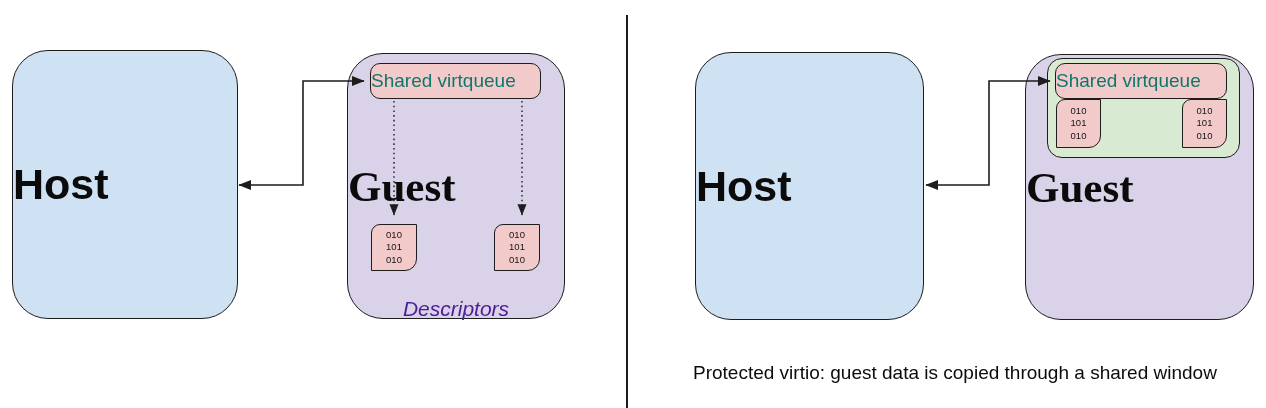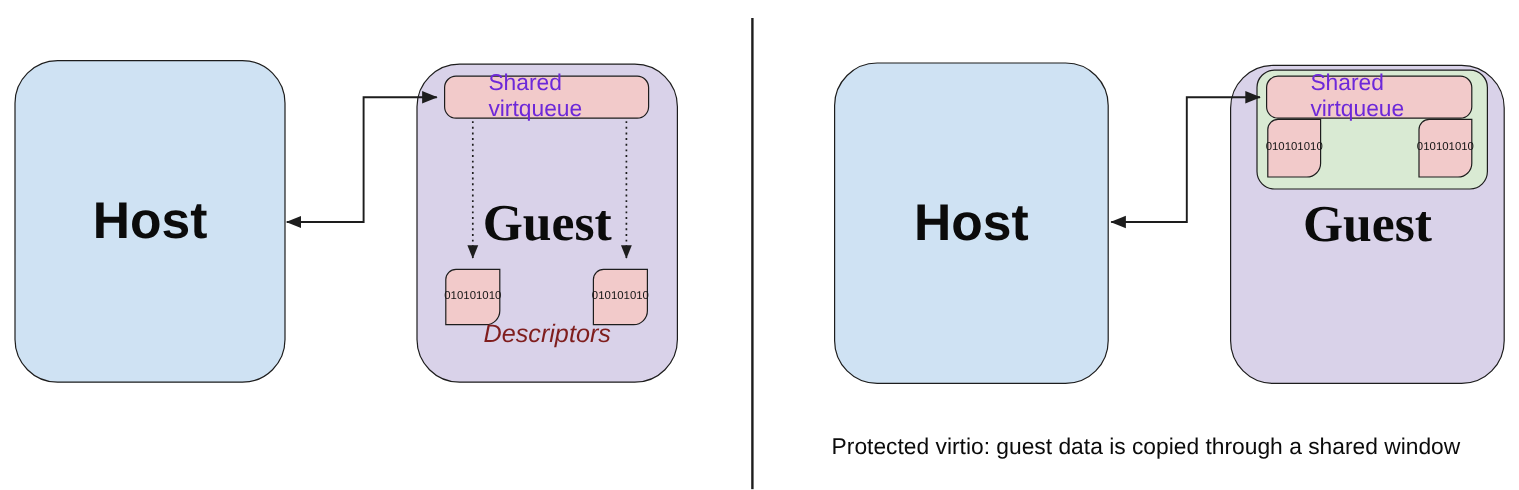--- a/index.html
+++ b/index.html
@@ -6,58 +6,58 @@
   .canvas {
     position:relative; width:1266px; height:408px; background:#ffffff;
     font-family:"Liberation Sans", sans-serif; color:#111; overflow:hidden;
   }
   .divider {
     position:absolute; left:626px; top:15px; width:2px; height:393px;
     background:var(--stroke);
   }
   .box { position:absolute; box-sizing:border-box; border:1.5px solid var(--stroke); }
   .bigbox {
-    display:flex; align-items:center; justify-content:center;
+    display:flex; align-items:center; 
     font-weight:bold; font-size:43px; letter-spacing:0px; color:#0b0b0b;
     border-radius:36px;
   }
   .host { background:var(--host-fill); }
   .guest { background:var(--guest-fill);font-family:Liberation Serif, serif; }
   .host-l  { left:12px;  top:50px; width:226px; height:269px; }
   .guest-l { left:347px; top:53px; width:218px; height:266px; }
   .host-r  { left:695px; top:52px; width:229px; height:268px; }
   .guest-r { left:1025px; top:54px; width:229px; height:266px; }
 
   .vq {
     background:var(--queue-fill); border-radius:10px;
     display:flex; align-items:center; justify-content:flex-start;
-    font-size:19px; color:#6d28d9;padding-left:36px;
+    font-size:19px; color:#0f766e;
   }
   .vq-l { left:370px;  top:63px; width:171px; height:36px; }
   .vq-r { left:1055px; top:63px; width:172px; height:36px; }
 
   .window-r {
     left:1047px; top:58px; width:193px; height:100px;
     background:var(--window-fill); border-radius:15px;
   }
 
   .bits {
     background:var(--queue-fill); border-radius:9px 0 12px 0;
-    display:flex; flex-direction:row; align-items:center; justify-content:center;
+    display:flex; flex-direction:column; align-items:center; justify-content:center;
     font-size:9.5px; line-height:12.5px; text-align:center; color:#151515;
   }
   .bits span { display:block; }
   .desc1-l { left:371px;  top:224px; width:46px; height:47px; }
   .desc2-l { left:494px;  top:224px; width:46px; height:47px; }
   .win1-r  { left:1056px; top:99px;  width:45px; height:49px; }
   .win2-r  { left:1182px; top:99px;  width:45px; height:49px; }
 
   .descriptors {
-    position:absolute; left:347px; top:267px; width:218px;
-    text-align:center; font-style:italic; font-size:21px; color:#7f1d1d;
+    position:absolute; left:347px; top:297px; width:218px;
+    text-align:center; font-style:italic; font-size:21px; color:#4c1d95;
   }
   .caption {
     position:absolute; top:362px; font-size:19px; color:#0b0b0b; white-space:nowrap;
   }
   .caption-l { left:15px; }
   .caption-r { left:693px;text-align:center; }
 
   svg.overlay { position:absolute; left:0; top:0; pointer-events:none; }
 </style>
 </head>

